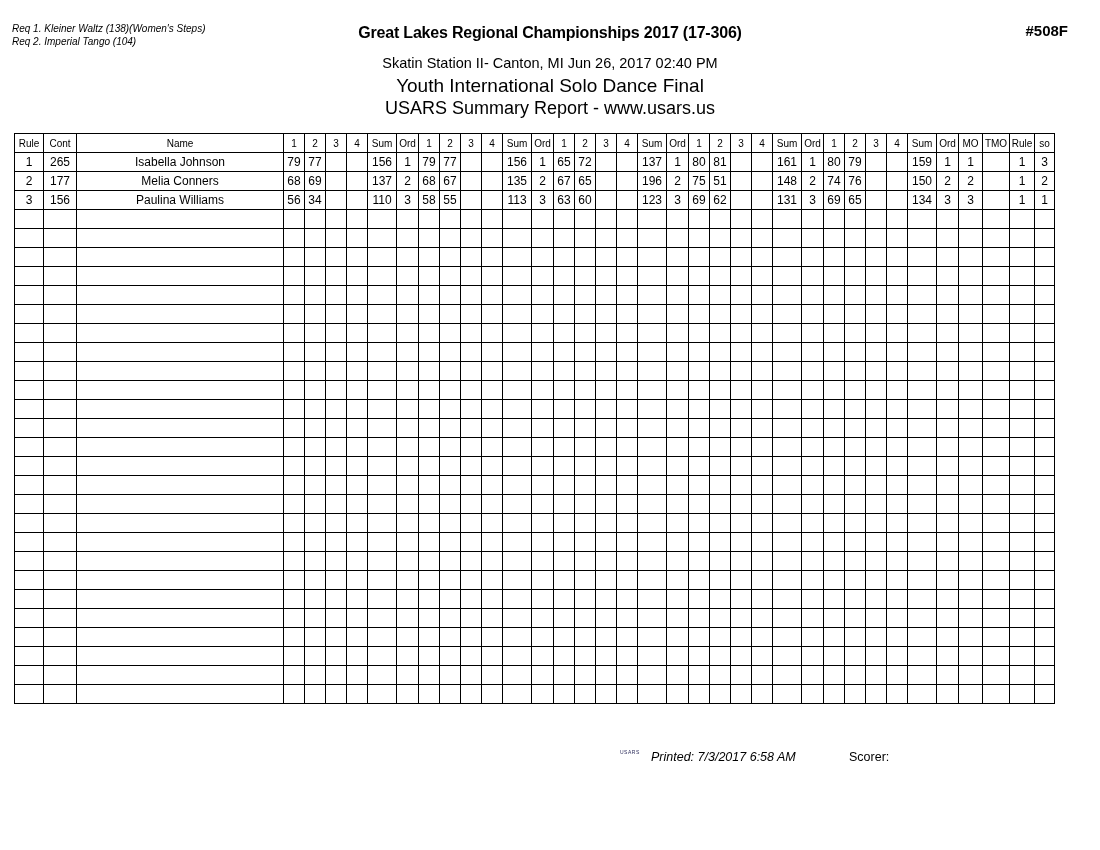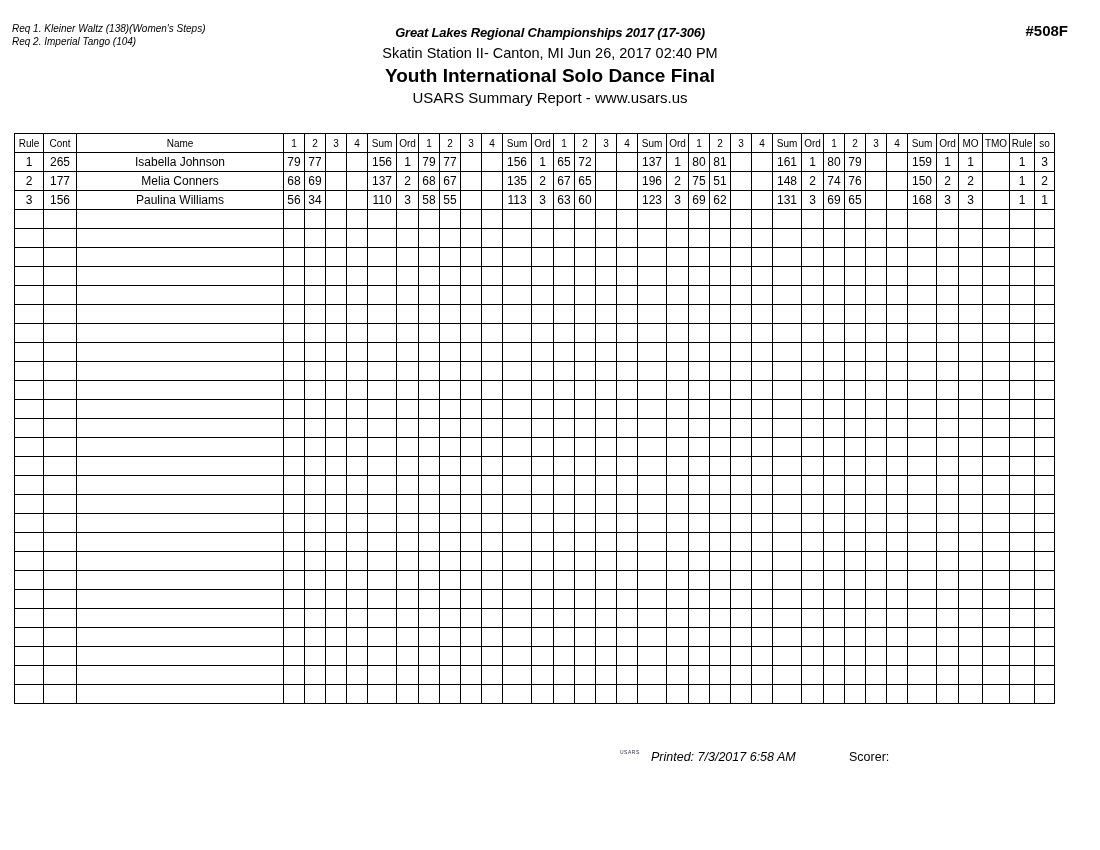--- a/index.html
+++ b/index.html
@@ -29,40 +29,39 @@
 
   
   #title-block {
     position: absolute;
     left: 0;
     top: 22px;
     width: 1100px;
     text-align: center;
   }
   #event-title {
-    font-size: 13px;
+    font-size: 16px;
     font-weight: bold;
     letter-spacing: -0.2px;
     line-height: 22px;
-    font-style: italic;
   }
   #venue-line {
     font-size: 14.5px;
     line-height: 19px;
-    margin-top: 0;
+    margin-top: 10px;
   }
   #division-title {
     font-size: 19px;
-    font-weight: bold;
+    font-weight: normal;
     line-height: 23px;
     margin-top: 1px;
     text-align: center;
   }
   #report-line {
-    font-size: 15px;
+    font-size: 18px;
     line-height: 20px;
     margin-top: 1px;
   }
 
   
   #sheet-number {
     position: absolute;
     right: 32px;
     top: 22px;
     font-size: 15px;
@@ -357,21 +356,21 @@
         <td class="num-cell">69</td>
         <td class="num-cell">62</td>
         <td class="num-cell"></td>
         <td class="num-cell"></td>
         <td class="num-cell">131</td>
         <td class="ord-col">3</td>
         <td class="num-cell">69</td>
         <td class="num-cell">65</td>
         <td class="num-cell"></td>
         <td class="num-cell"></td>
-        <td class="num-cell">168</td>
+        <td class="num-cell">134</td>
         <td class="ord-col">3</td>
         <td class="num-cell">3</td>
         <td class="num-cell"></td>
         <td class="num-cell">1</td>
         <td class="num-cell">1</td>
       </tr>
       <tr class="empty-row">
         <td></td>
         <td></td>
         <td></td>

